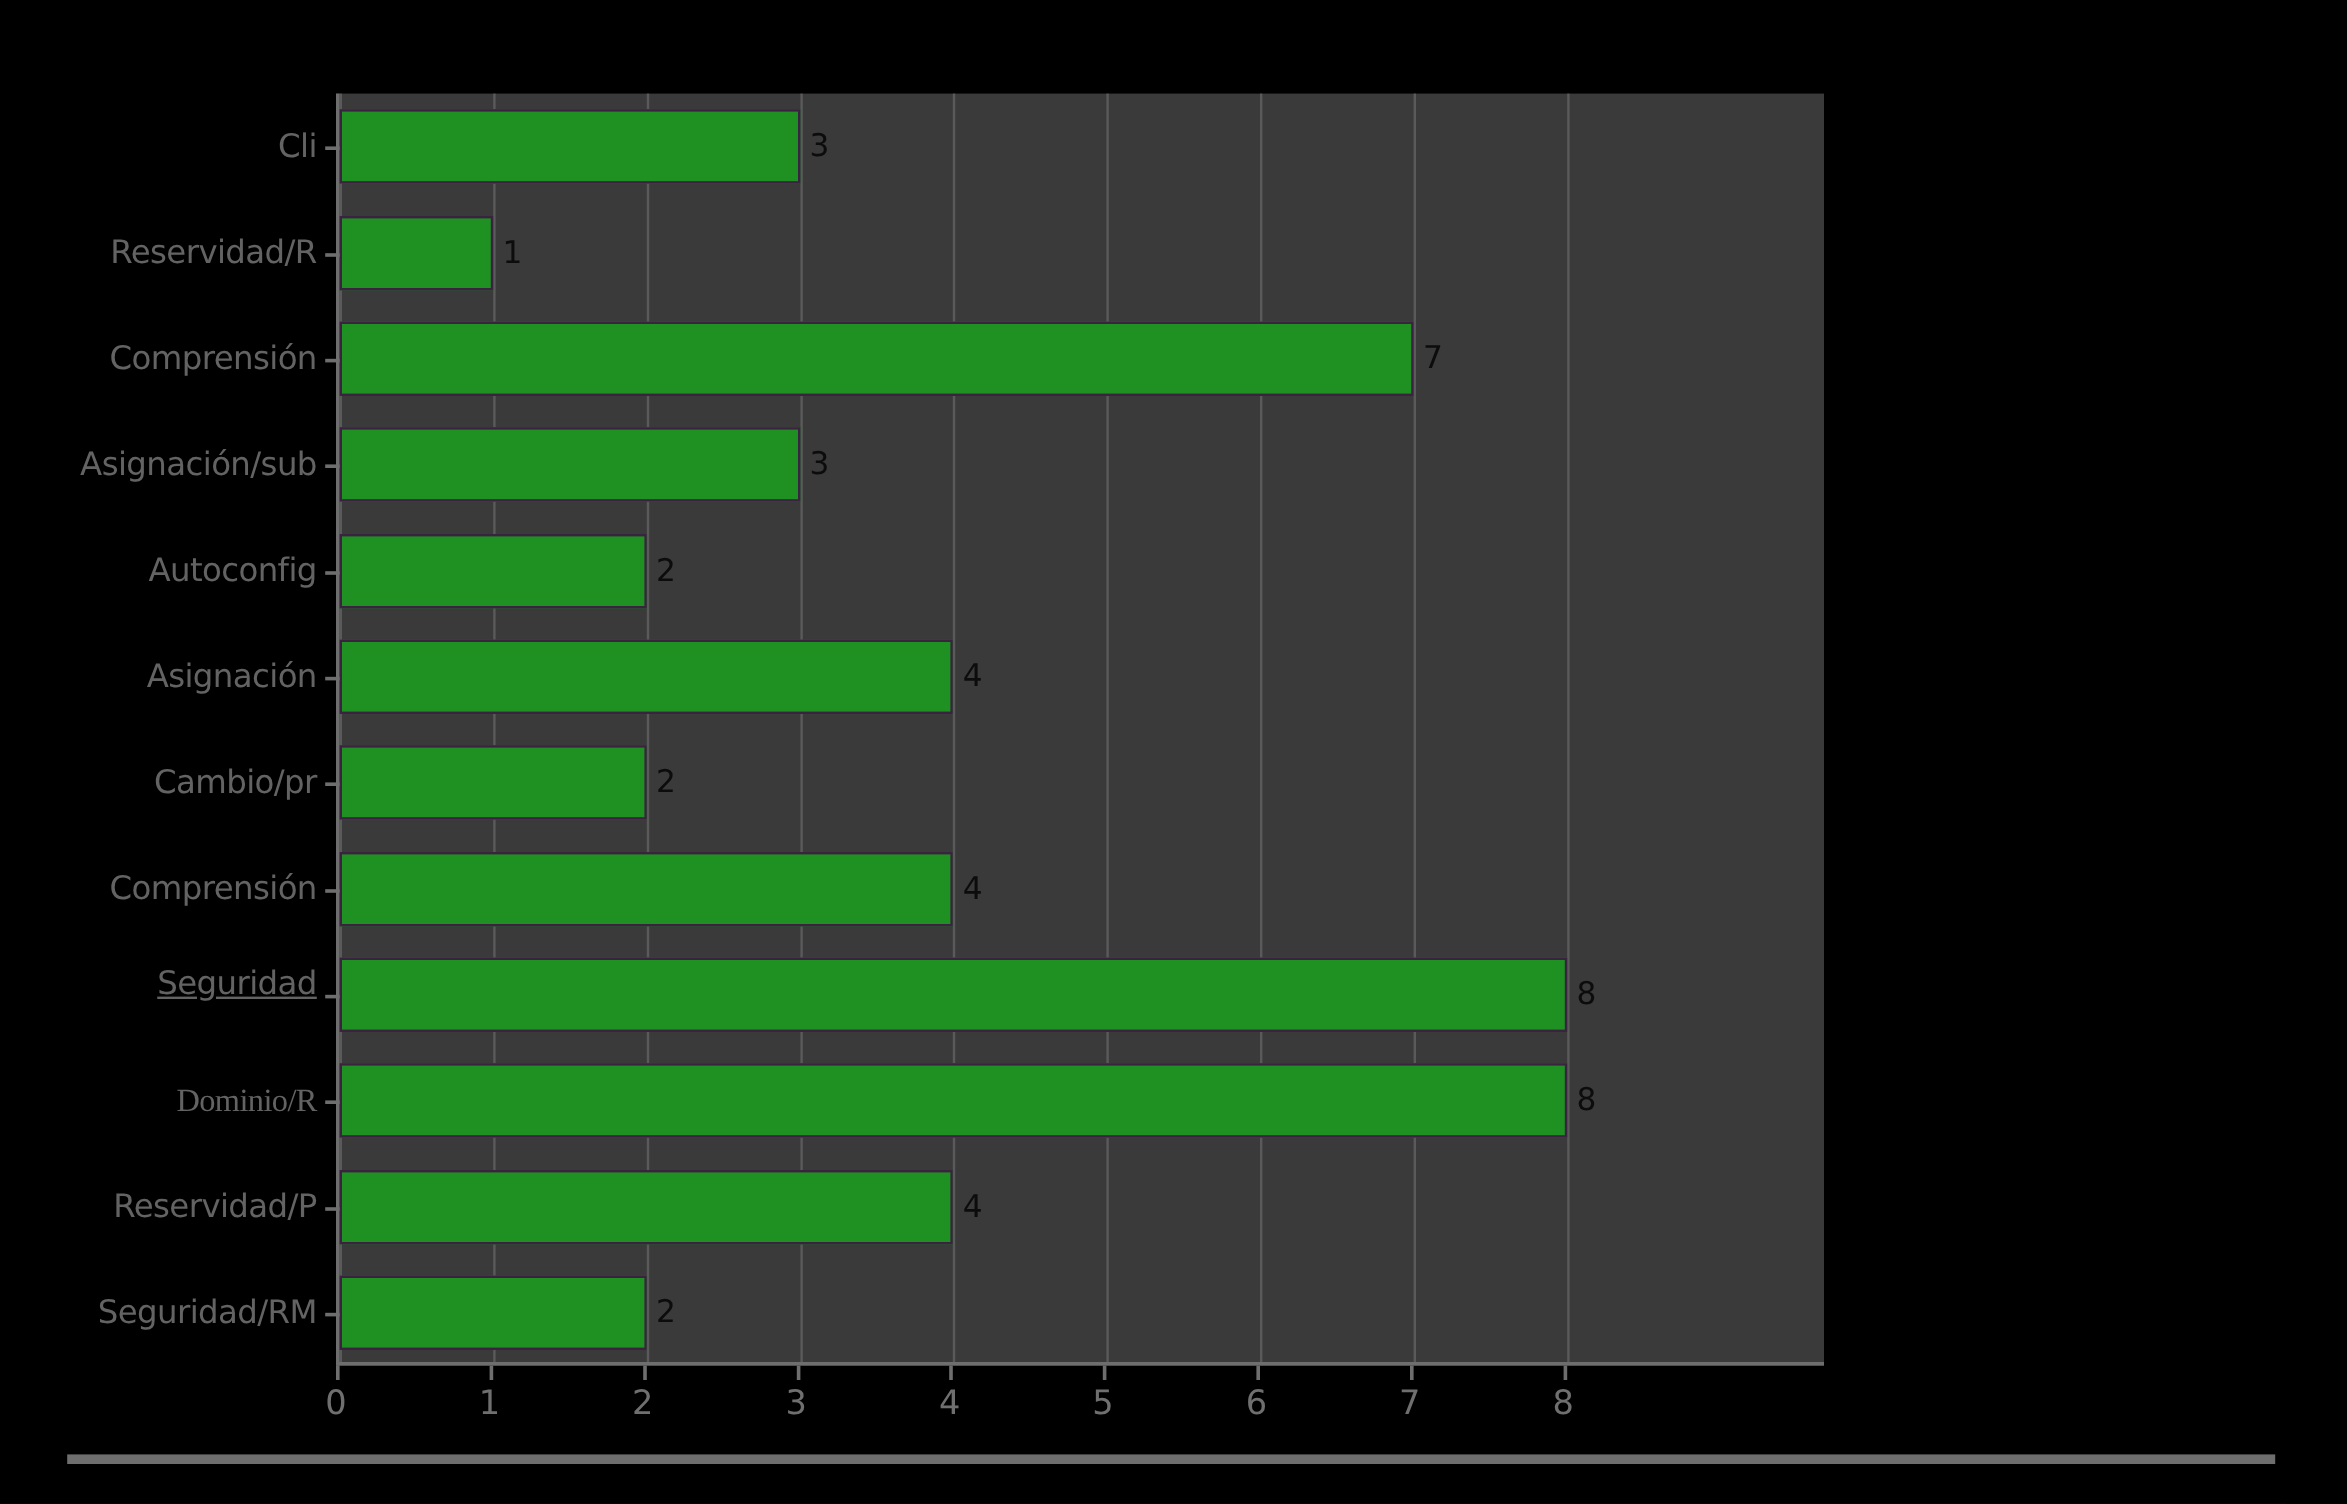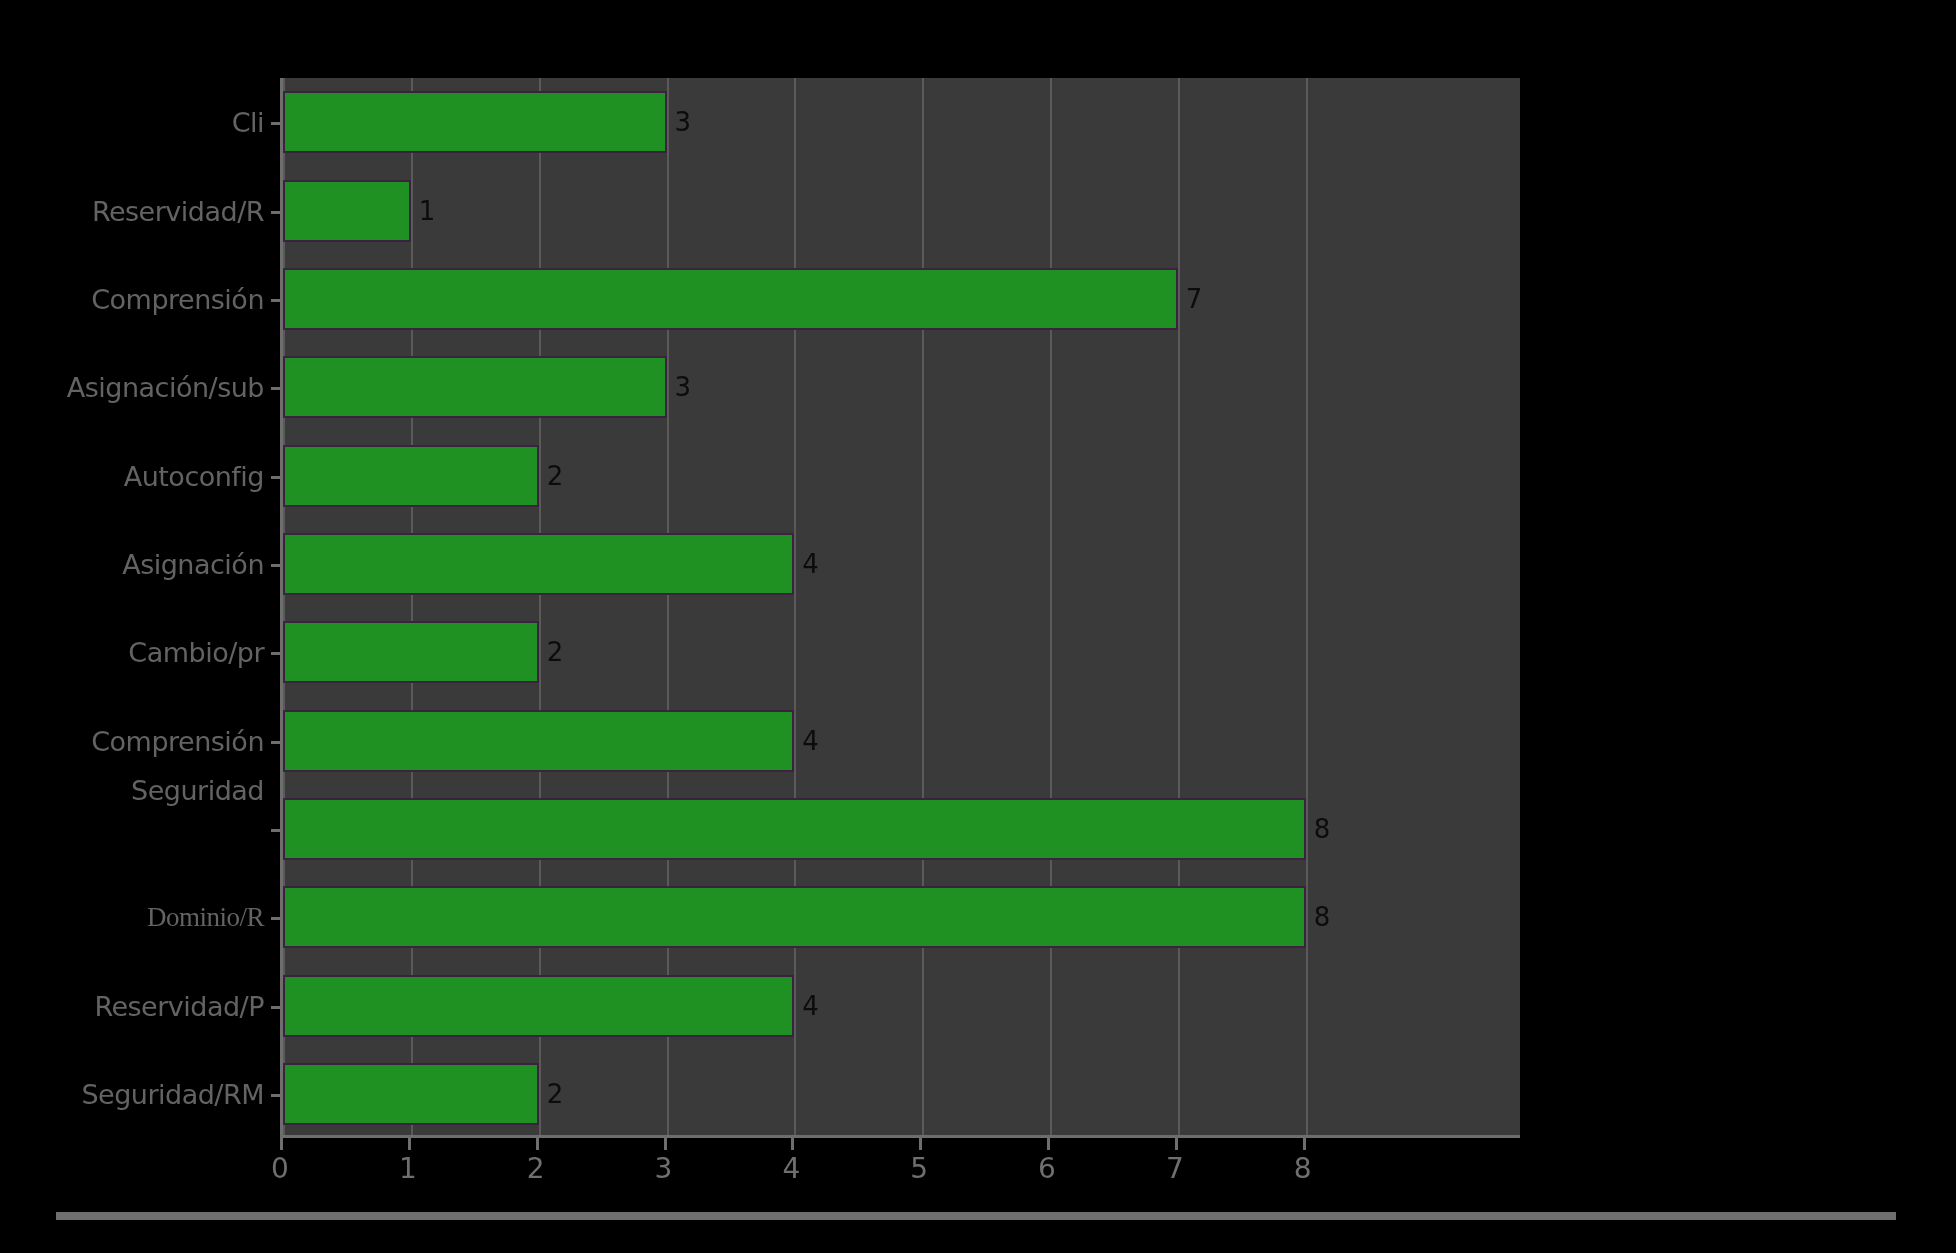--- a/index.html
+++ b/index.html
@@ -159,21 +159,21 @@
 
   <div id="ylabels">
       <div class="ylabel" style="top: 44.1667px;">Cli</div>
       <div class="ylabel" style="top: 132.5px;">Reservidad/R</div>
       <div class="ylabel" style="top: 220.833px;">Comprensión</div>
       <div class="ylabel" style="top: 309.167px;">Asignación/sub</div>
       <div class="ylabel" style="top: 397.5px; text-align: center;">Autoconfig</div>
       <div class="ylabel" style="top: 485.833px;">Asignación</div>
       <div class="ylabel" style="top: 574.167px;">Cambio/pr</div>
       <div class="ylabel" style="top: 662.5px;">Comprensión</div>
-      <div class="ylabel" style="top: 712px;">Seguridad</div>
+      <div class="ylabel" style="top: 742px; text-decoration: underline;">Seguridad</div>
       <div class="ylabel" style="top: 839.167px; font-family: Liberation Serif, serif;">Dominio/R</div>
       <div class="ylabel" style="top: 927.5px;">Reservidad/P</div>
       <div class="ylabel" style="top: 1015.83px;">Seguridad/RM</div>
     </div>
 
   <div id="plot">
     <div id="grid">
         <div class="gridline" style="left: 0px;"></div>
         <div class="gridline" style="left: 127.835px;"></div>
         <div class="gridline" style="left: 255.67px;"></div>

